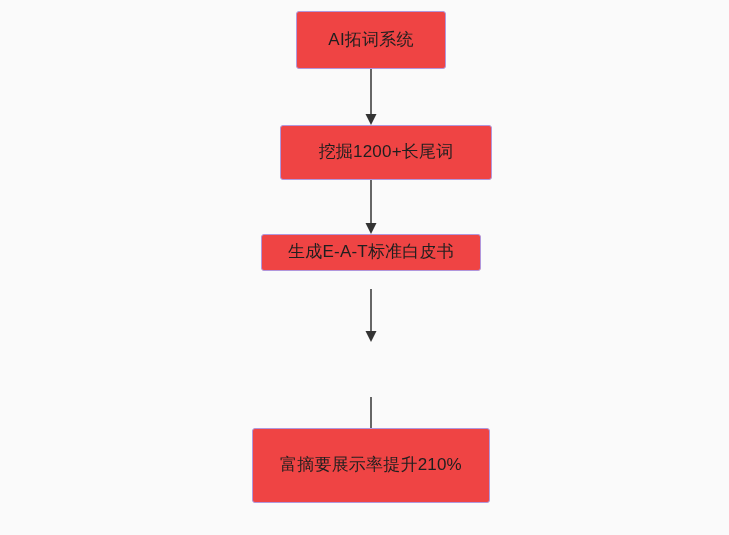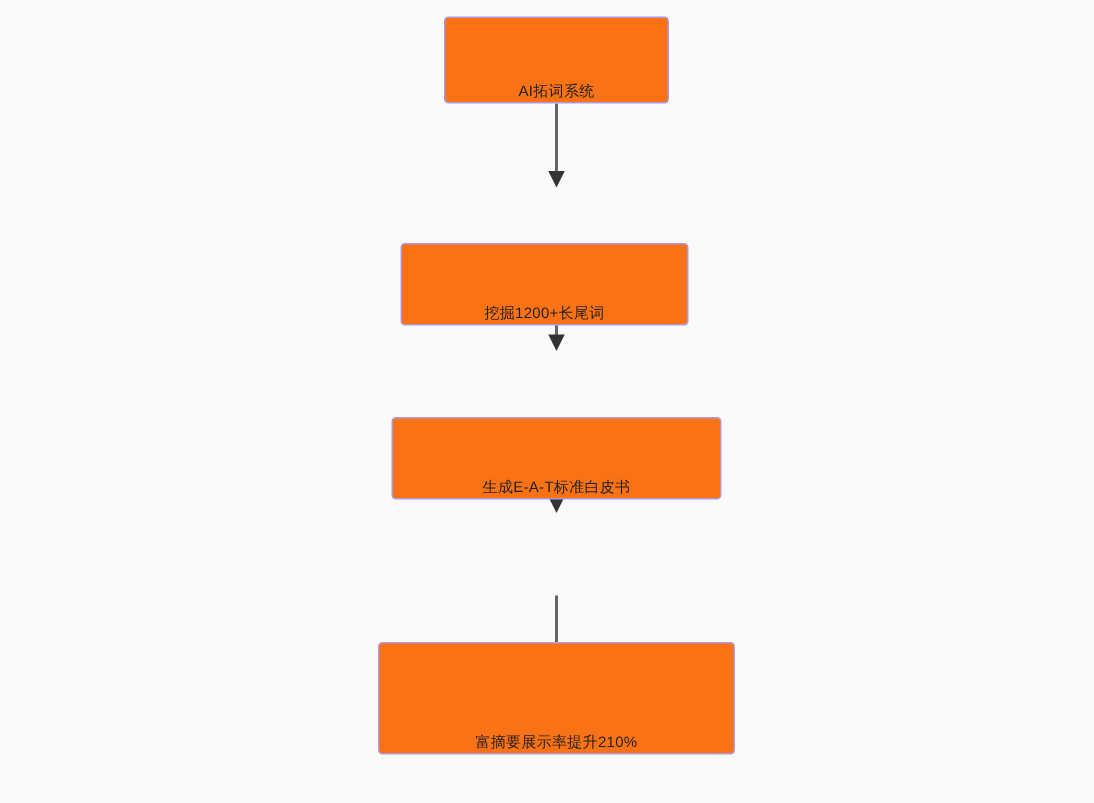--- a/index.html
+++ b/index.html
@@ -15,28 +15,28 @@
   }
   #flowchart-canvas {
     position: relative;
     width: 729px;
     height: 535px;
     background: #fafafa;
   }
   .node {
     position: absolute;
     box-sizing: border-box;
-    background: #f97316;
+    background: #ef4444;
     border: 1.6px solid #b197dc;
     border-radius: 3px;
     display: flex;
-    align-items: flex-end;
+    align-items: center;
     justify-content: center;
     color: #1f1f1f;
-    font-size: 10px;
+    font-size: 17px;
     line-height: 1.2;
     letter-spacing: 0.2px;
     white-space: nowrap;
     user-select: none;
   }
   .node-label {
     display: block;
   }
   .edge {
     position: absolute;
@@ -77,25 +77,25 @@
     <svg width="30" height="54" viewBox="0 0 30 54">
       <line x1="15" y1="0" x2="15" y2="45" stroke="#666666" stroke-width="2"></line>
       <polygon points="15,53 9.5,42 20.5,42" fill="#333333"></polygon>
     </svg>
   </div>
 
   <div class="node" style="left:296px; top:11px; width:150px; height:58px;">
     <span class="node-label">AI拓词系统</span>
   </div>
 
-  <div class="node" style="left:267px; top:125px; width:192px; height:55px;margin-top:37px;">
+  <div class="node" style="left:280px; top:125px; width:212px; height:55px;">
     <span class="node-label">挖掘1200+长尾词</span>
   </div>
 
-  <div class="node" style="left:261px; top:234px; width:220px; height:55px;margin-top:44px;">
+  <div class="node" style="left:261px; top:234px; width:220px; height:37px;">
     <span class="node-label">生成E-A-T标准白皮书</span>
   </div>
 
 
   <div class="node" style="left:252px; top:428px; width:238px; height:75px;">
     <span class="node-label">富摘要展示率提升210%</span>
   </div>
 
 </div>
 

